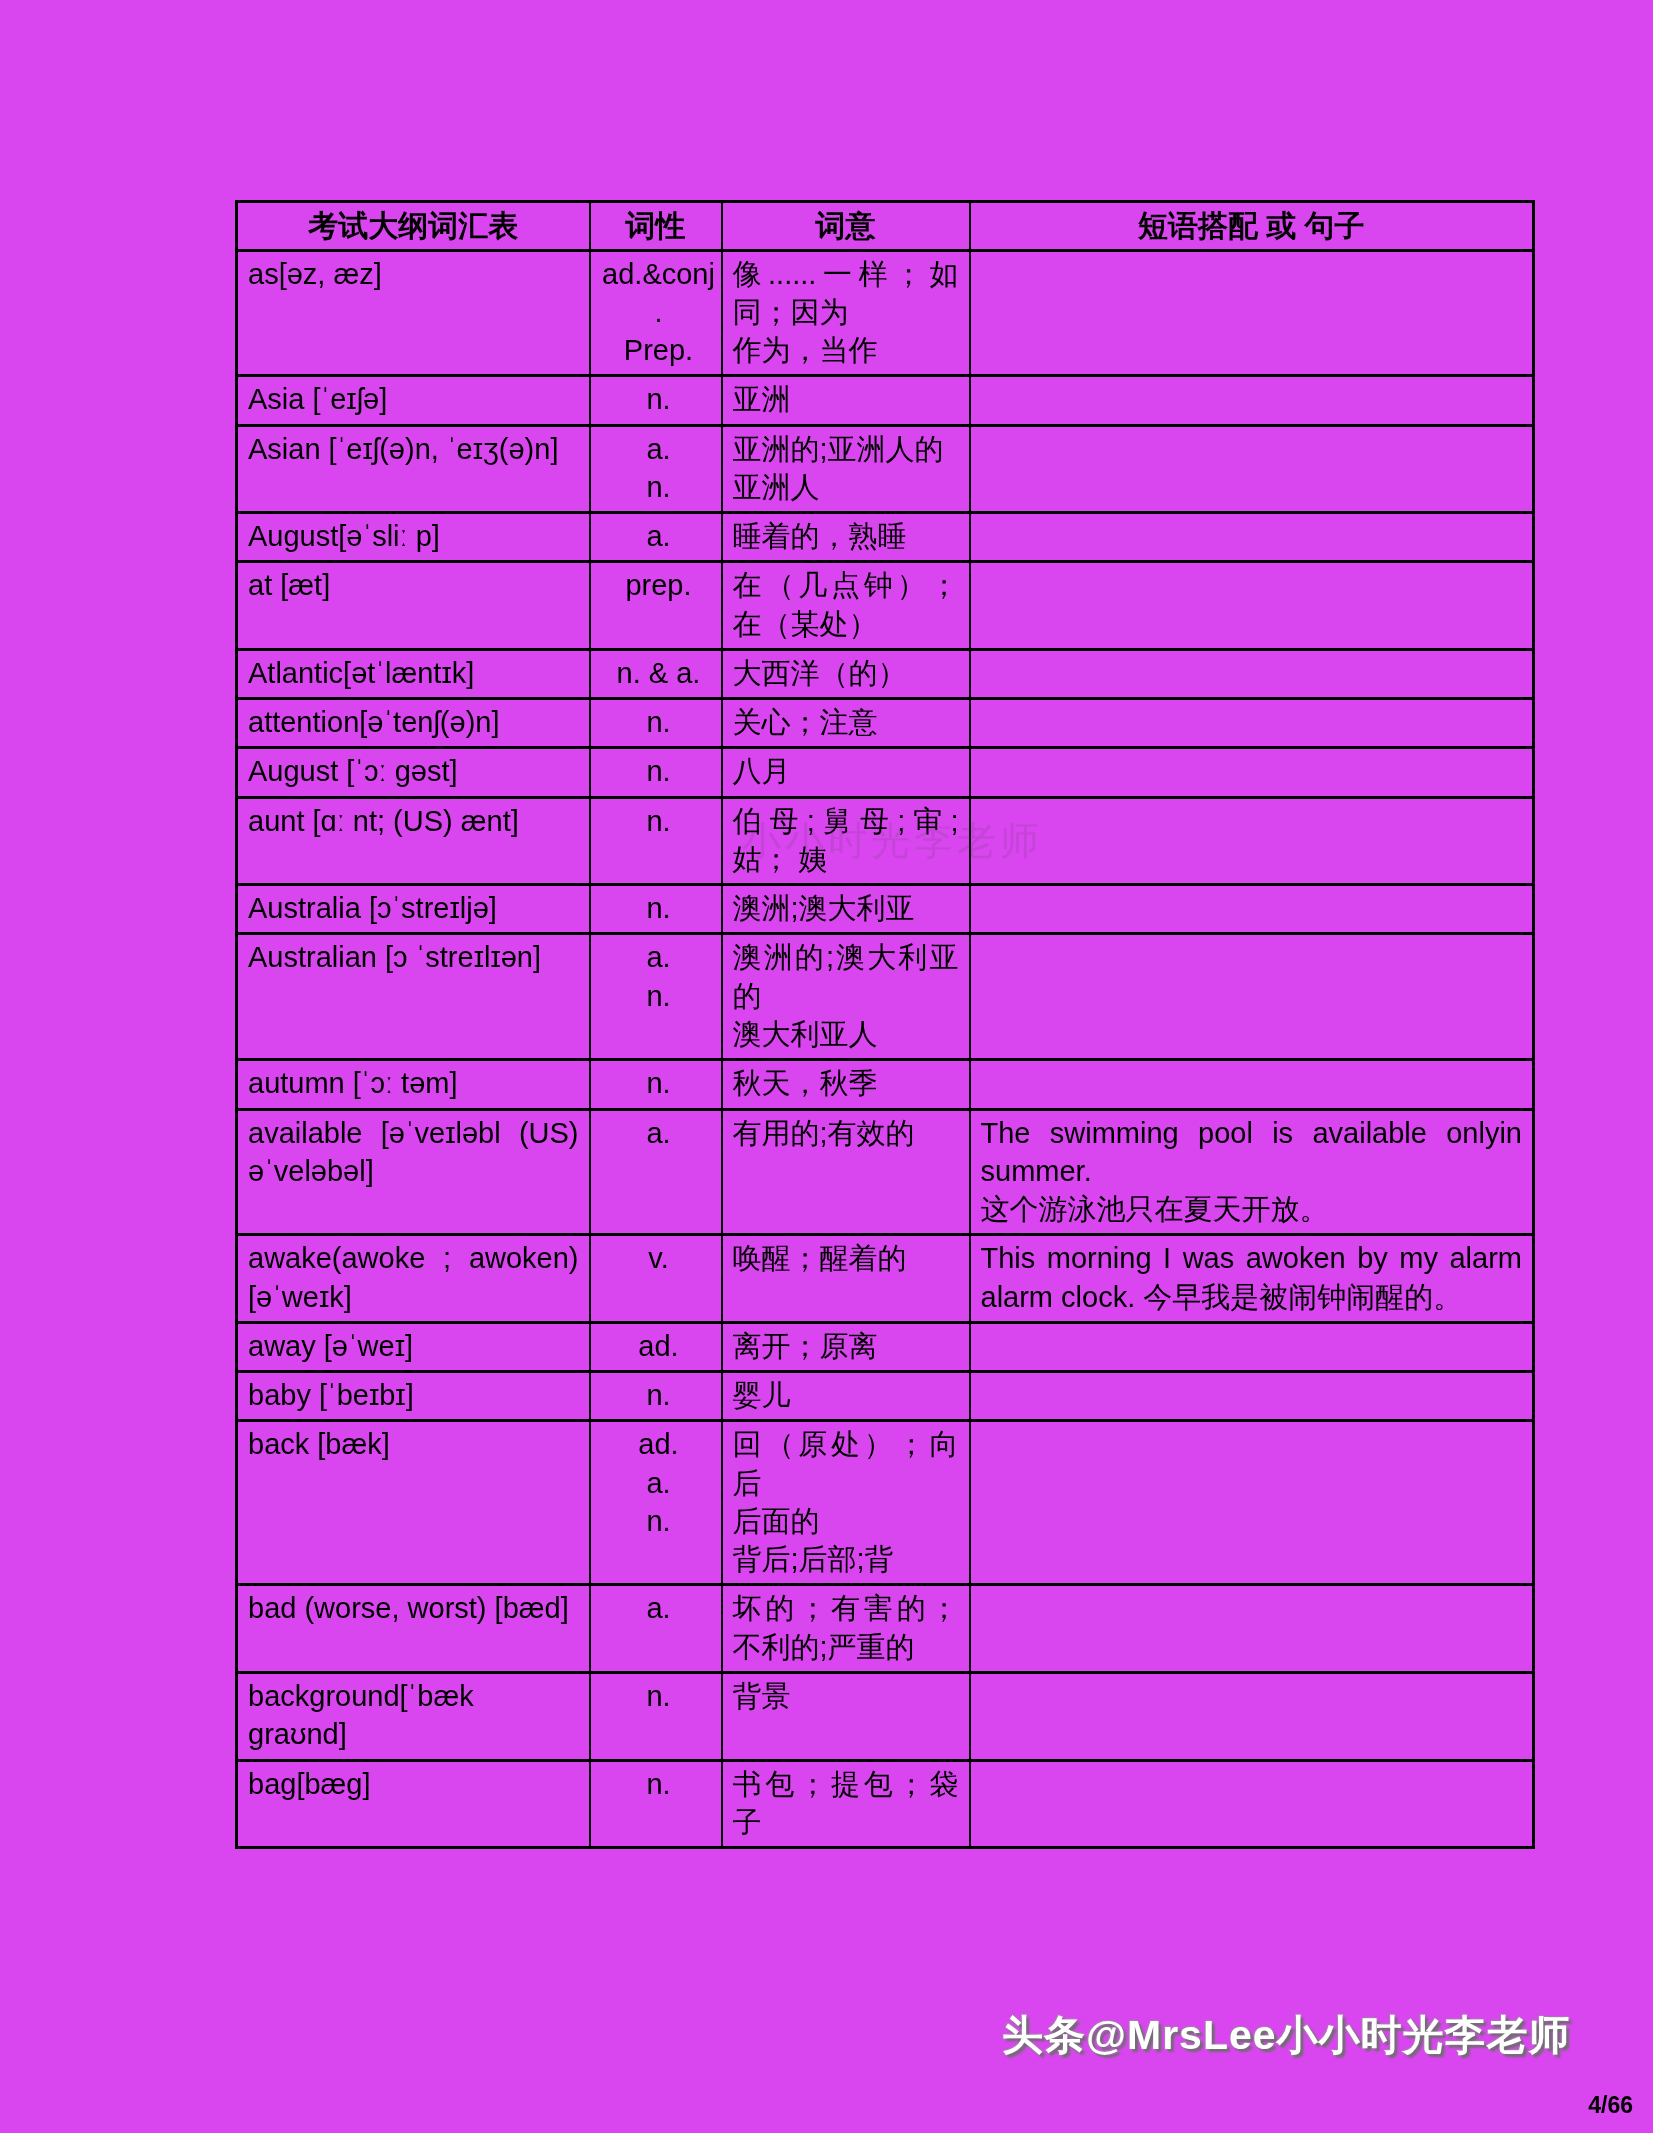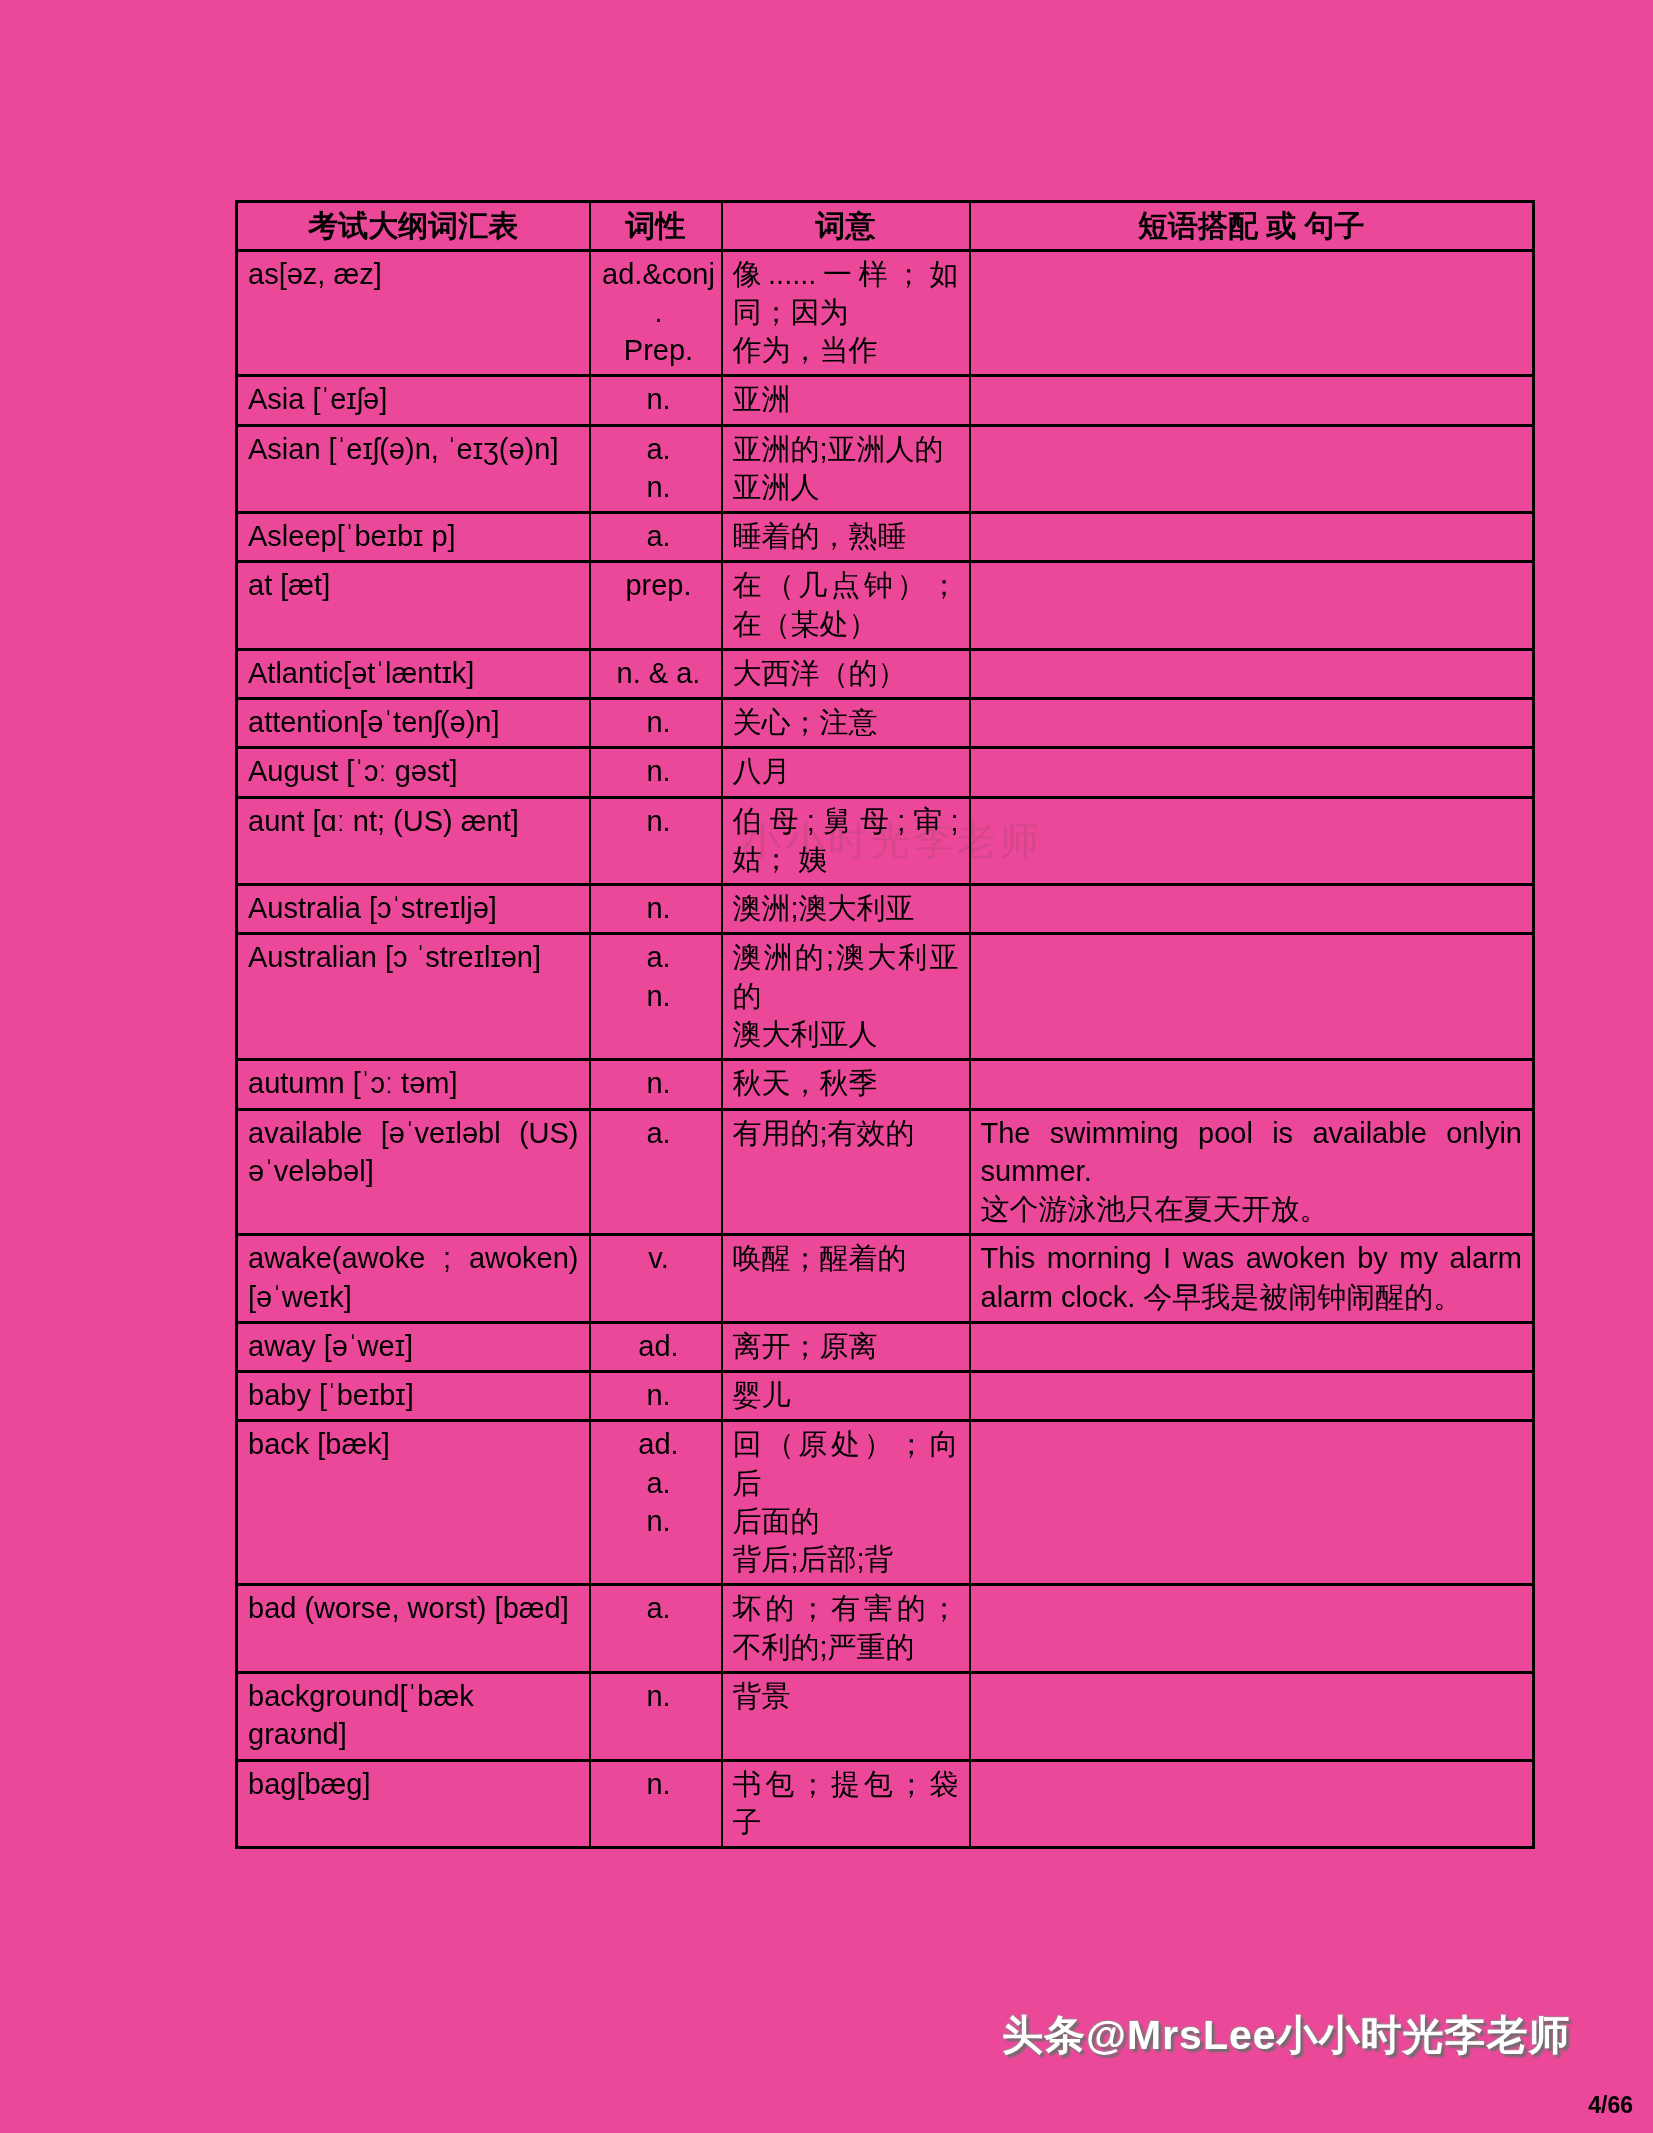--- a/index.html
+++ b/index.html
@@ -1,20 +1,20 @@
 <!DOCTYPE html>
 <html><head>
 <meta charset="utf-8">
 <style>
   html, body { margin: 0; padding: 0; background: #ffffff; }
   .page {
     position: relative;
     width: 1653px;
     height: 2133px;
-    background: #ec4899;
+    background: #d946ef;
     overflow: hidden;
     font-family: "Liberation Sans", "DejaVu Sans", sans-serif;
     color: #000;
   }
   table.vocab {
     position: absolute;
     left: 235px;
     top: 200px;
     width: 1297px;
     border-collapse: collapse;
@@ -127,21 +127,21 @@
         </tr>
         <tr>
           <td class="word">Asian [ˈeɪʃ(ə)n, ˈeɪʒ(ə)n]</td>
           <td class="pos">a.
 n.</td>
           <td class="meaning">亚洲的;亚洲人的
 亚洲人</td>
           <td class="example"></td>
         </tr>
         <tr>
-          <td class="word">Asleep[ˈbeɪbɪ p]</td>
+          <td class="word">August[əˈsliː p]</td>
           <td class="pos">a.</td>
           <td class="meaning">睡着的，熟睡</td>
           <td class="example"></td>
         </tr>
         <tr>
           <td class="word">at [æt]</td>
           <td class="pos">prep.</td>
           <td class="meaning">在（几点钟）；在（某处）</td>
           <td class="example"></td>
         </tr>

